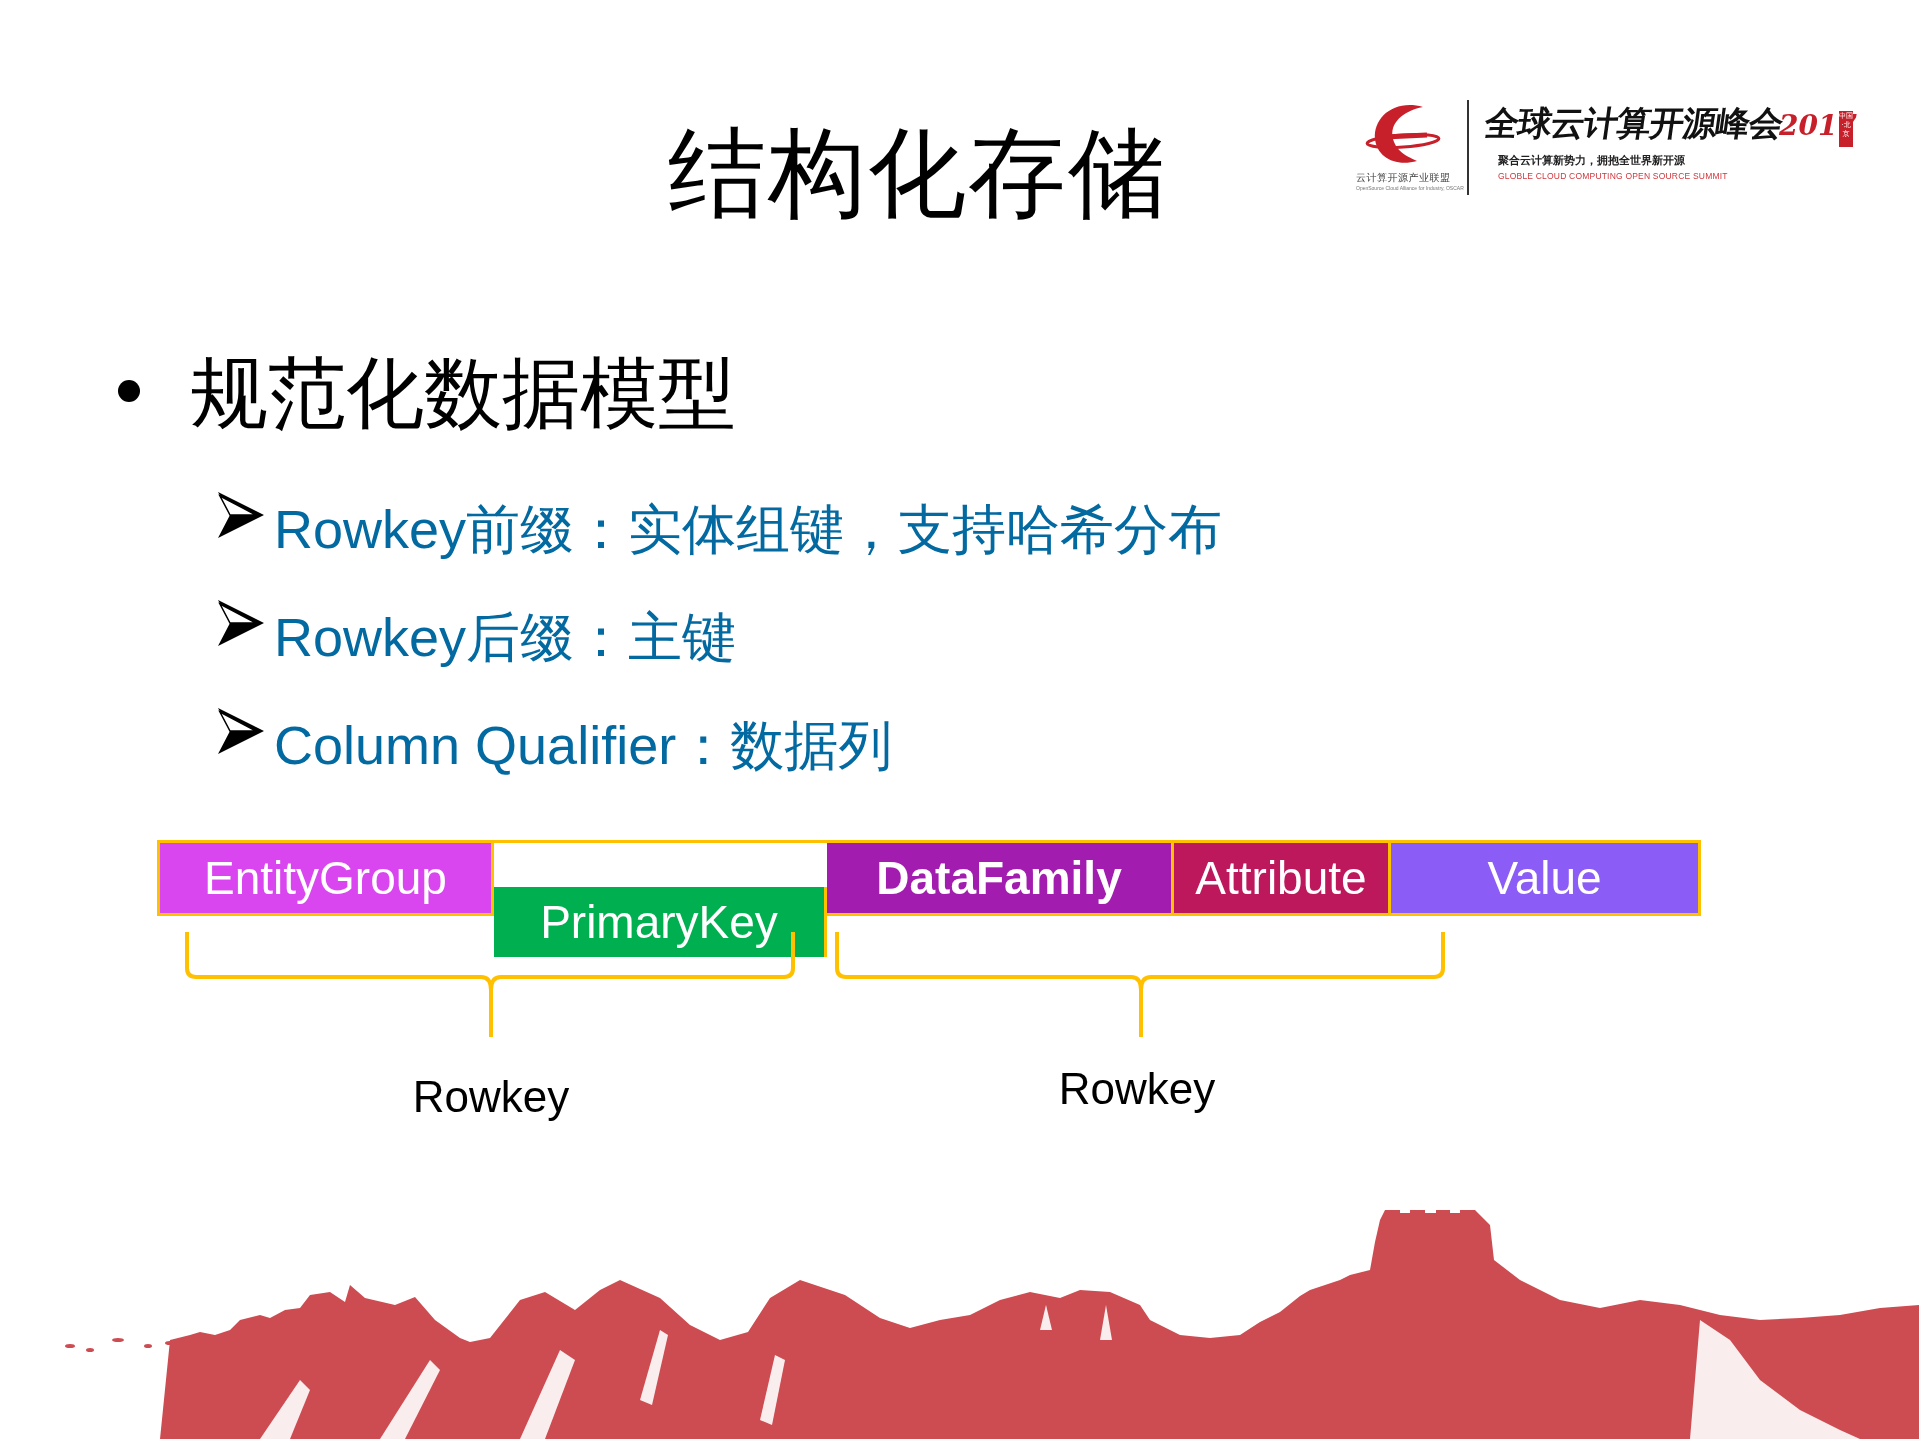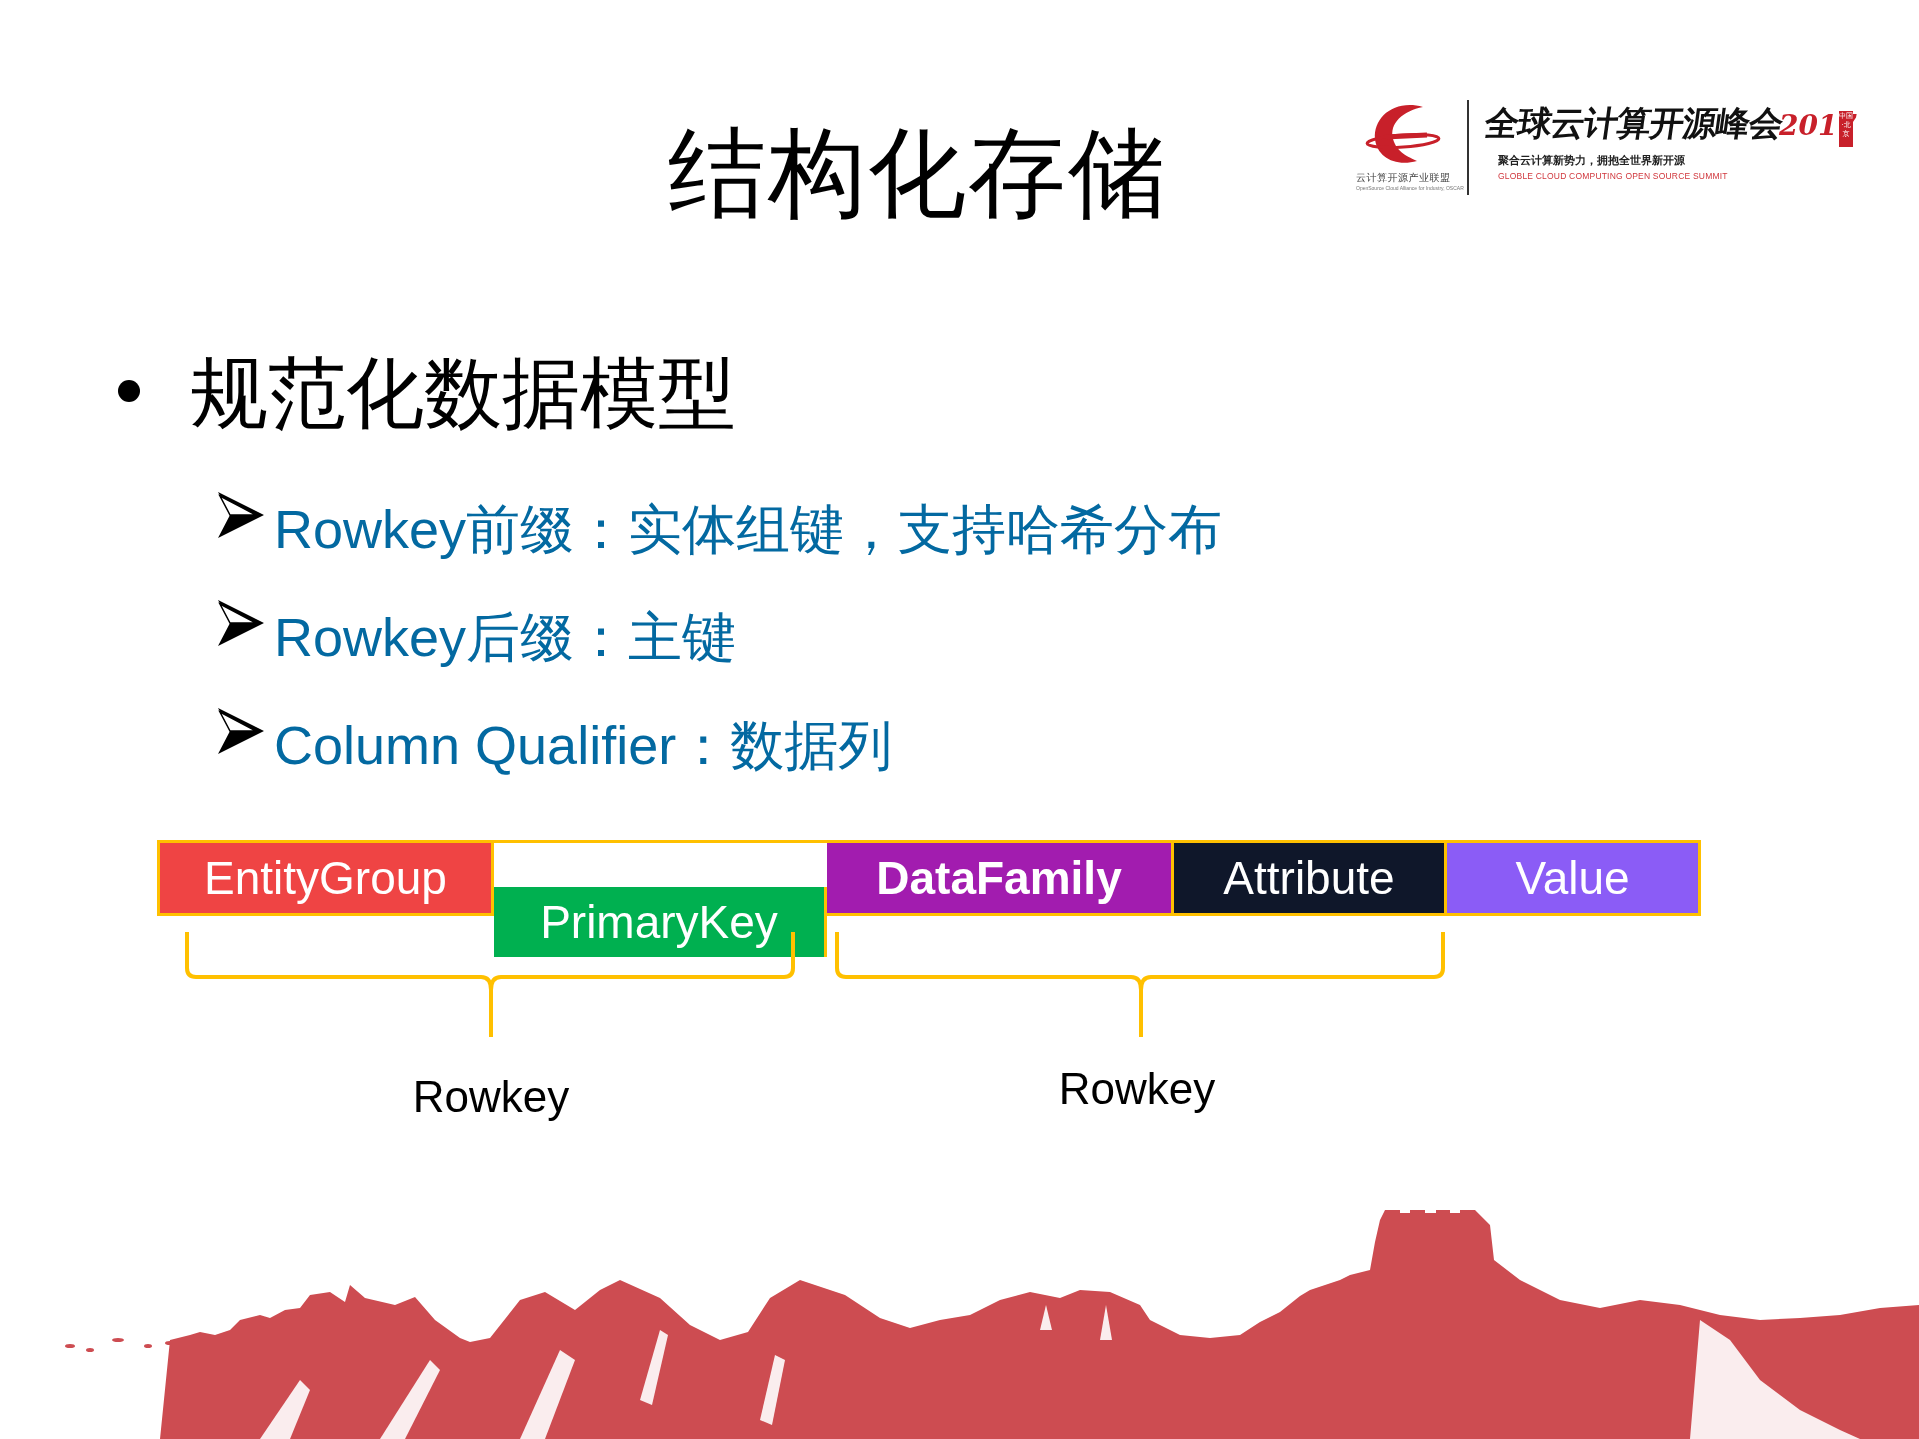--- a/index.html
+++ b/index.html
@@ -90,24 +90,24 @@
 
   <div class="sub sub3">
     <svg class="arrow" viewBox="0 0 52 50">
       <polygon points="2,2 48,25 2,48 14,25" fill="#000"></polygon>
       <polygon points="4,6 40,25 14,25" fill="#fff" stroke="#000" stroke-width="1.5"></polygon>
     </svg>
     <div class="sub-text"><span class="latin">Column Qualifier</span><span class="cjk">：数据列</span></div>
   </div>
 
   <div class="keybar">
-    <div class="seg" style="width:334px;background:#ef4444;">EntityGroup</div>
+    <div class="seg" style="width:334px;background:#d946ef;">EntityGroup</div>
     <div class="seg" style="width:333px;background:#00b050;margin-top:44px;">PrimaryKey</div>
     <div class="seg" style="width:347px;background:#a21caf;font-weight:bold;">DataFamily</div>
-    <div class="seg" style="width:273px;background:#0f172a;">Attribute</div>
+    <div class="seg" style="width:217px;background:#be185d;">Attribute</div>
     <div class="seg" style="flex:1;background:#8b5cf6;">Value</div>
   </div>
 
   <svg class="braces" viewBox="0 0 1919 1439">
     <path d="M187 932 L187 968 Q187 977 196 977 L481 977 Q491 977 491 990 L491 1037 M491 990 Q491 977 501 977 L784 977 Q793 977 793 968 L793 932" fill="none" stroke="#ffc000" stroke-width="4"></path>
     <path d="M837 932 L837 968 Q837 977 846 977 L1131 977 Q1141 977 1141 990 L1141 1037 M1141 990 Q1141 977 1151 977 L1434 977 Q1443 977 1443 968 L1443 932" fill="none" stroke="#ffc000" stroke-width="4"></path>
   </svg>
 
   <div class="brace-label" style="left:491px;top:1072px;">Rowkey</div>
   <div class="brace-label" style="left:1137px;top:1064px;">Rowkey</div>

